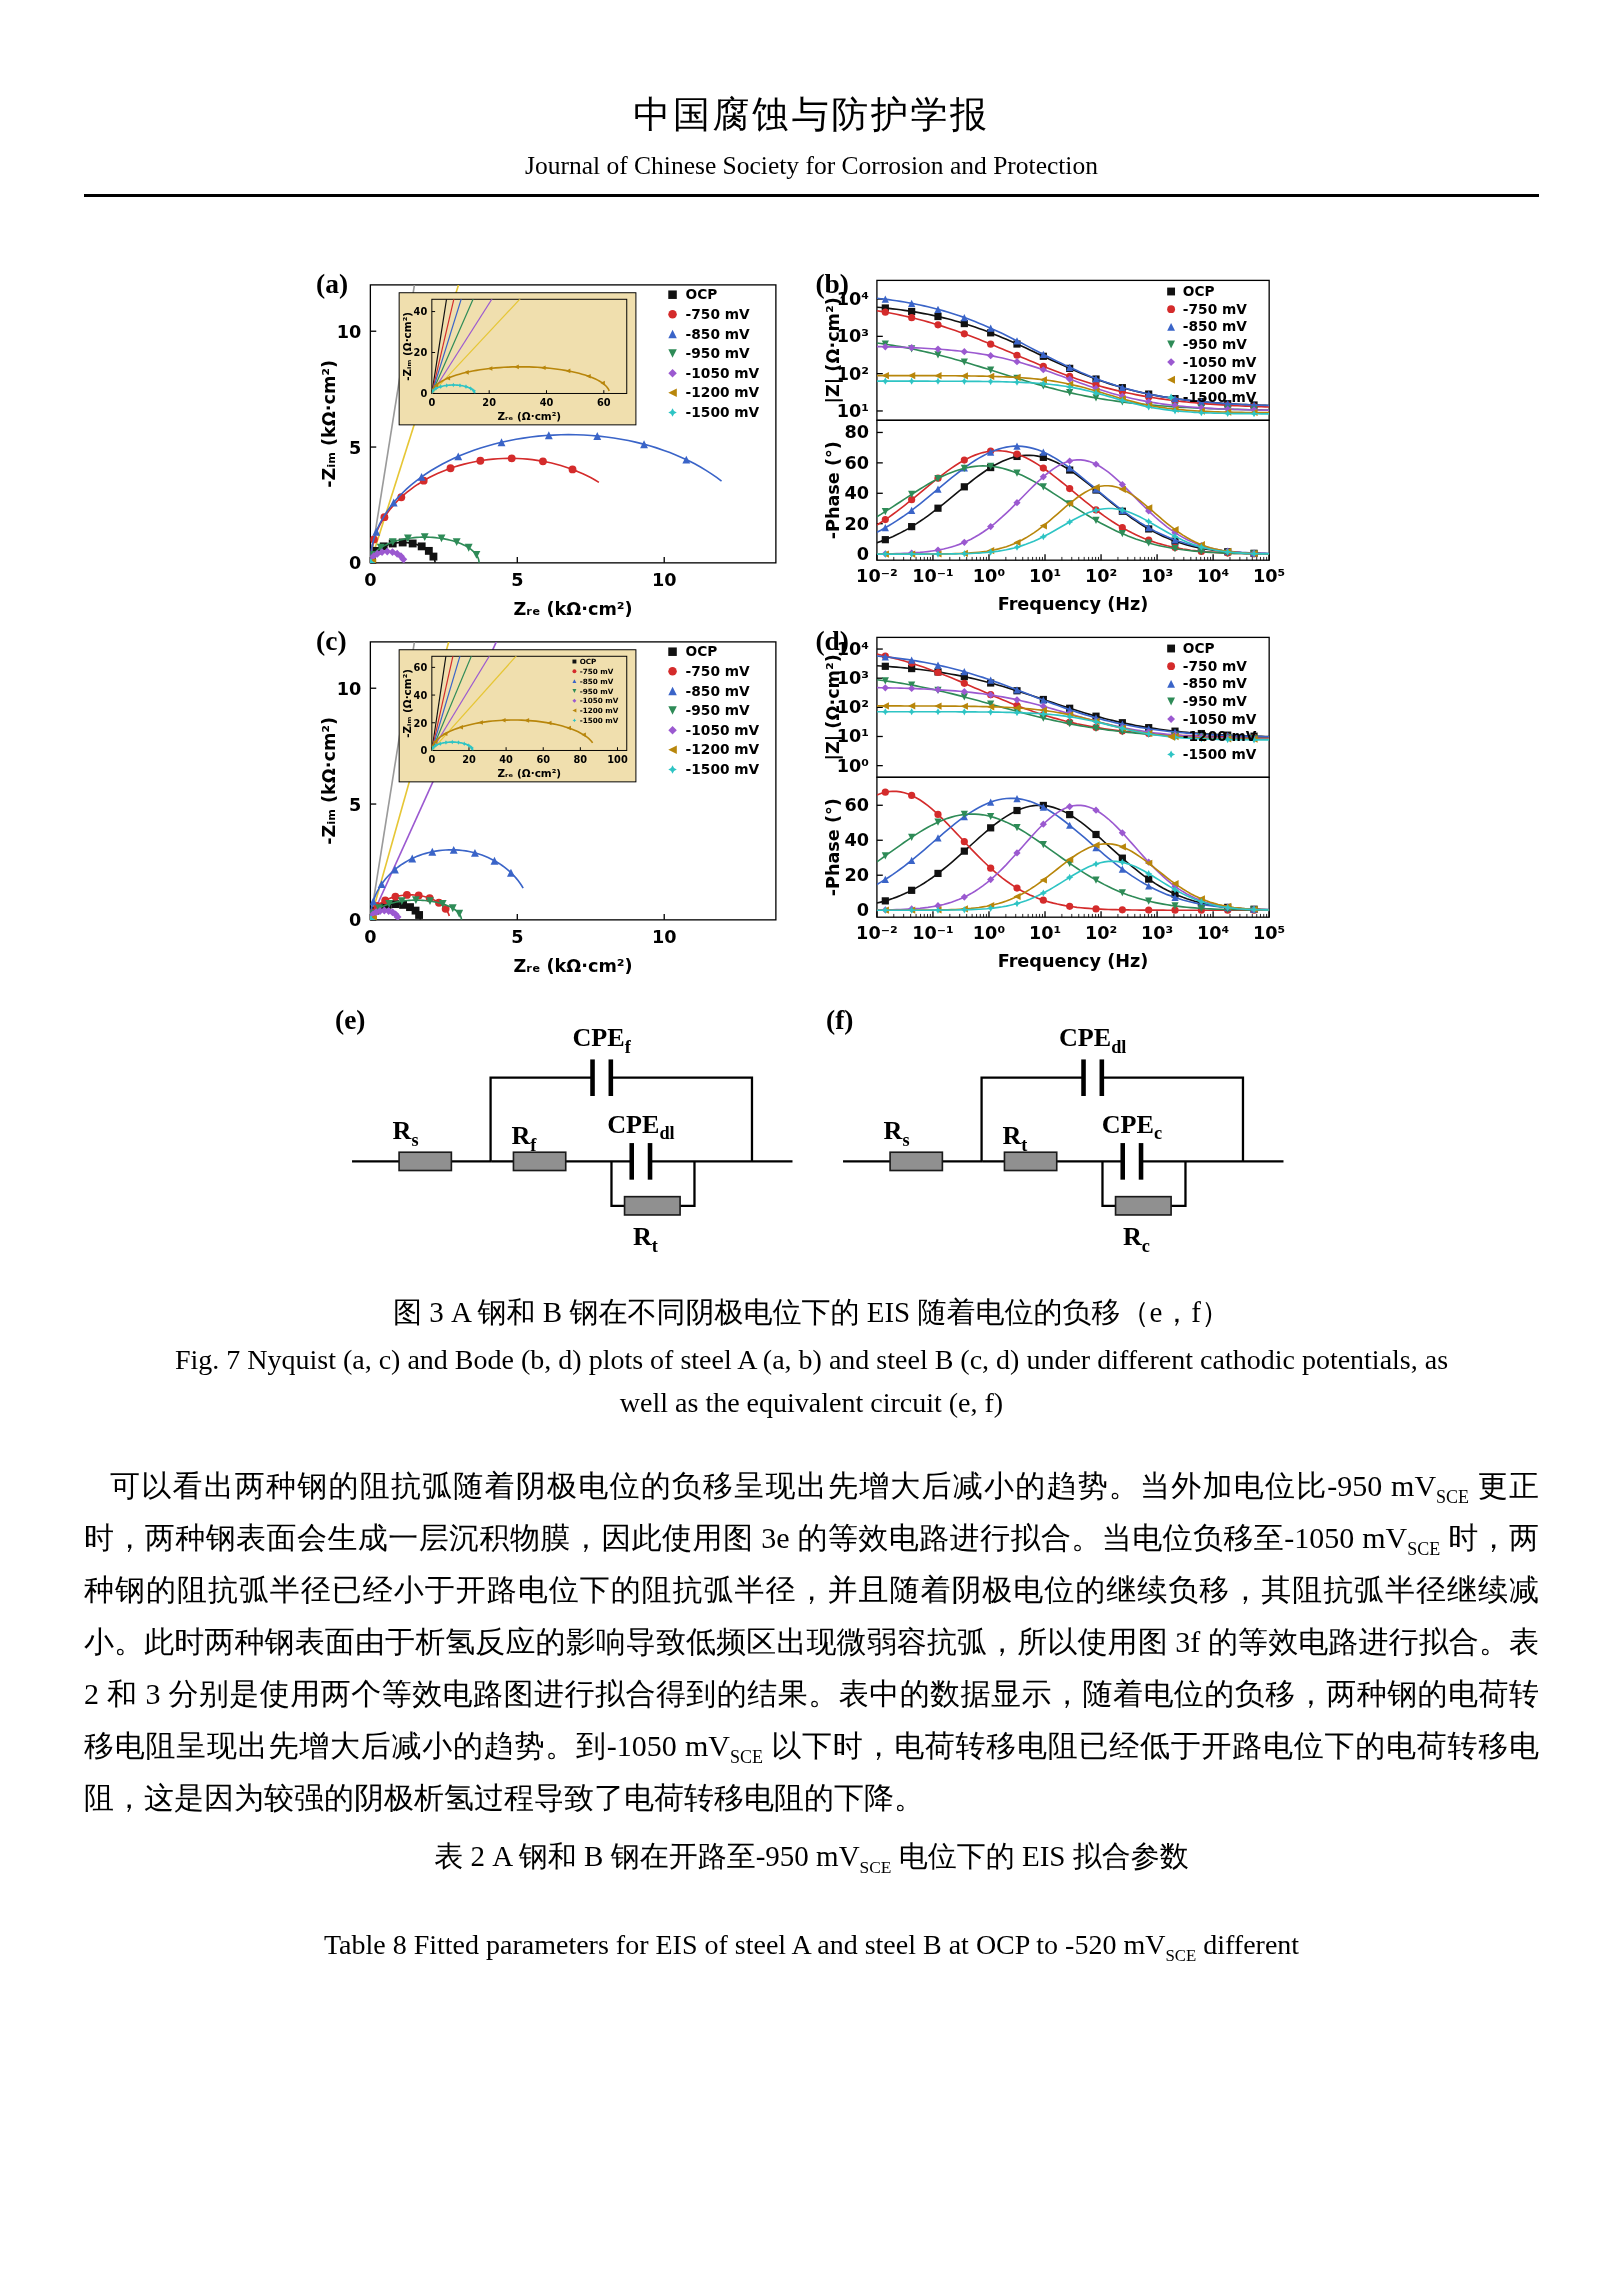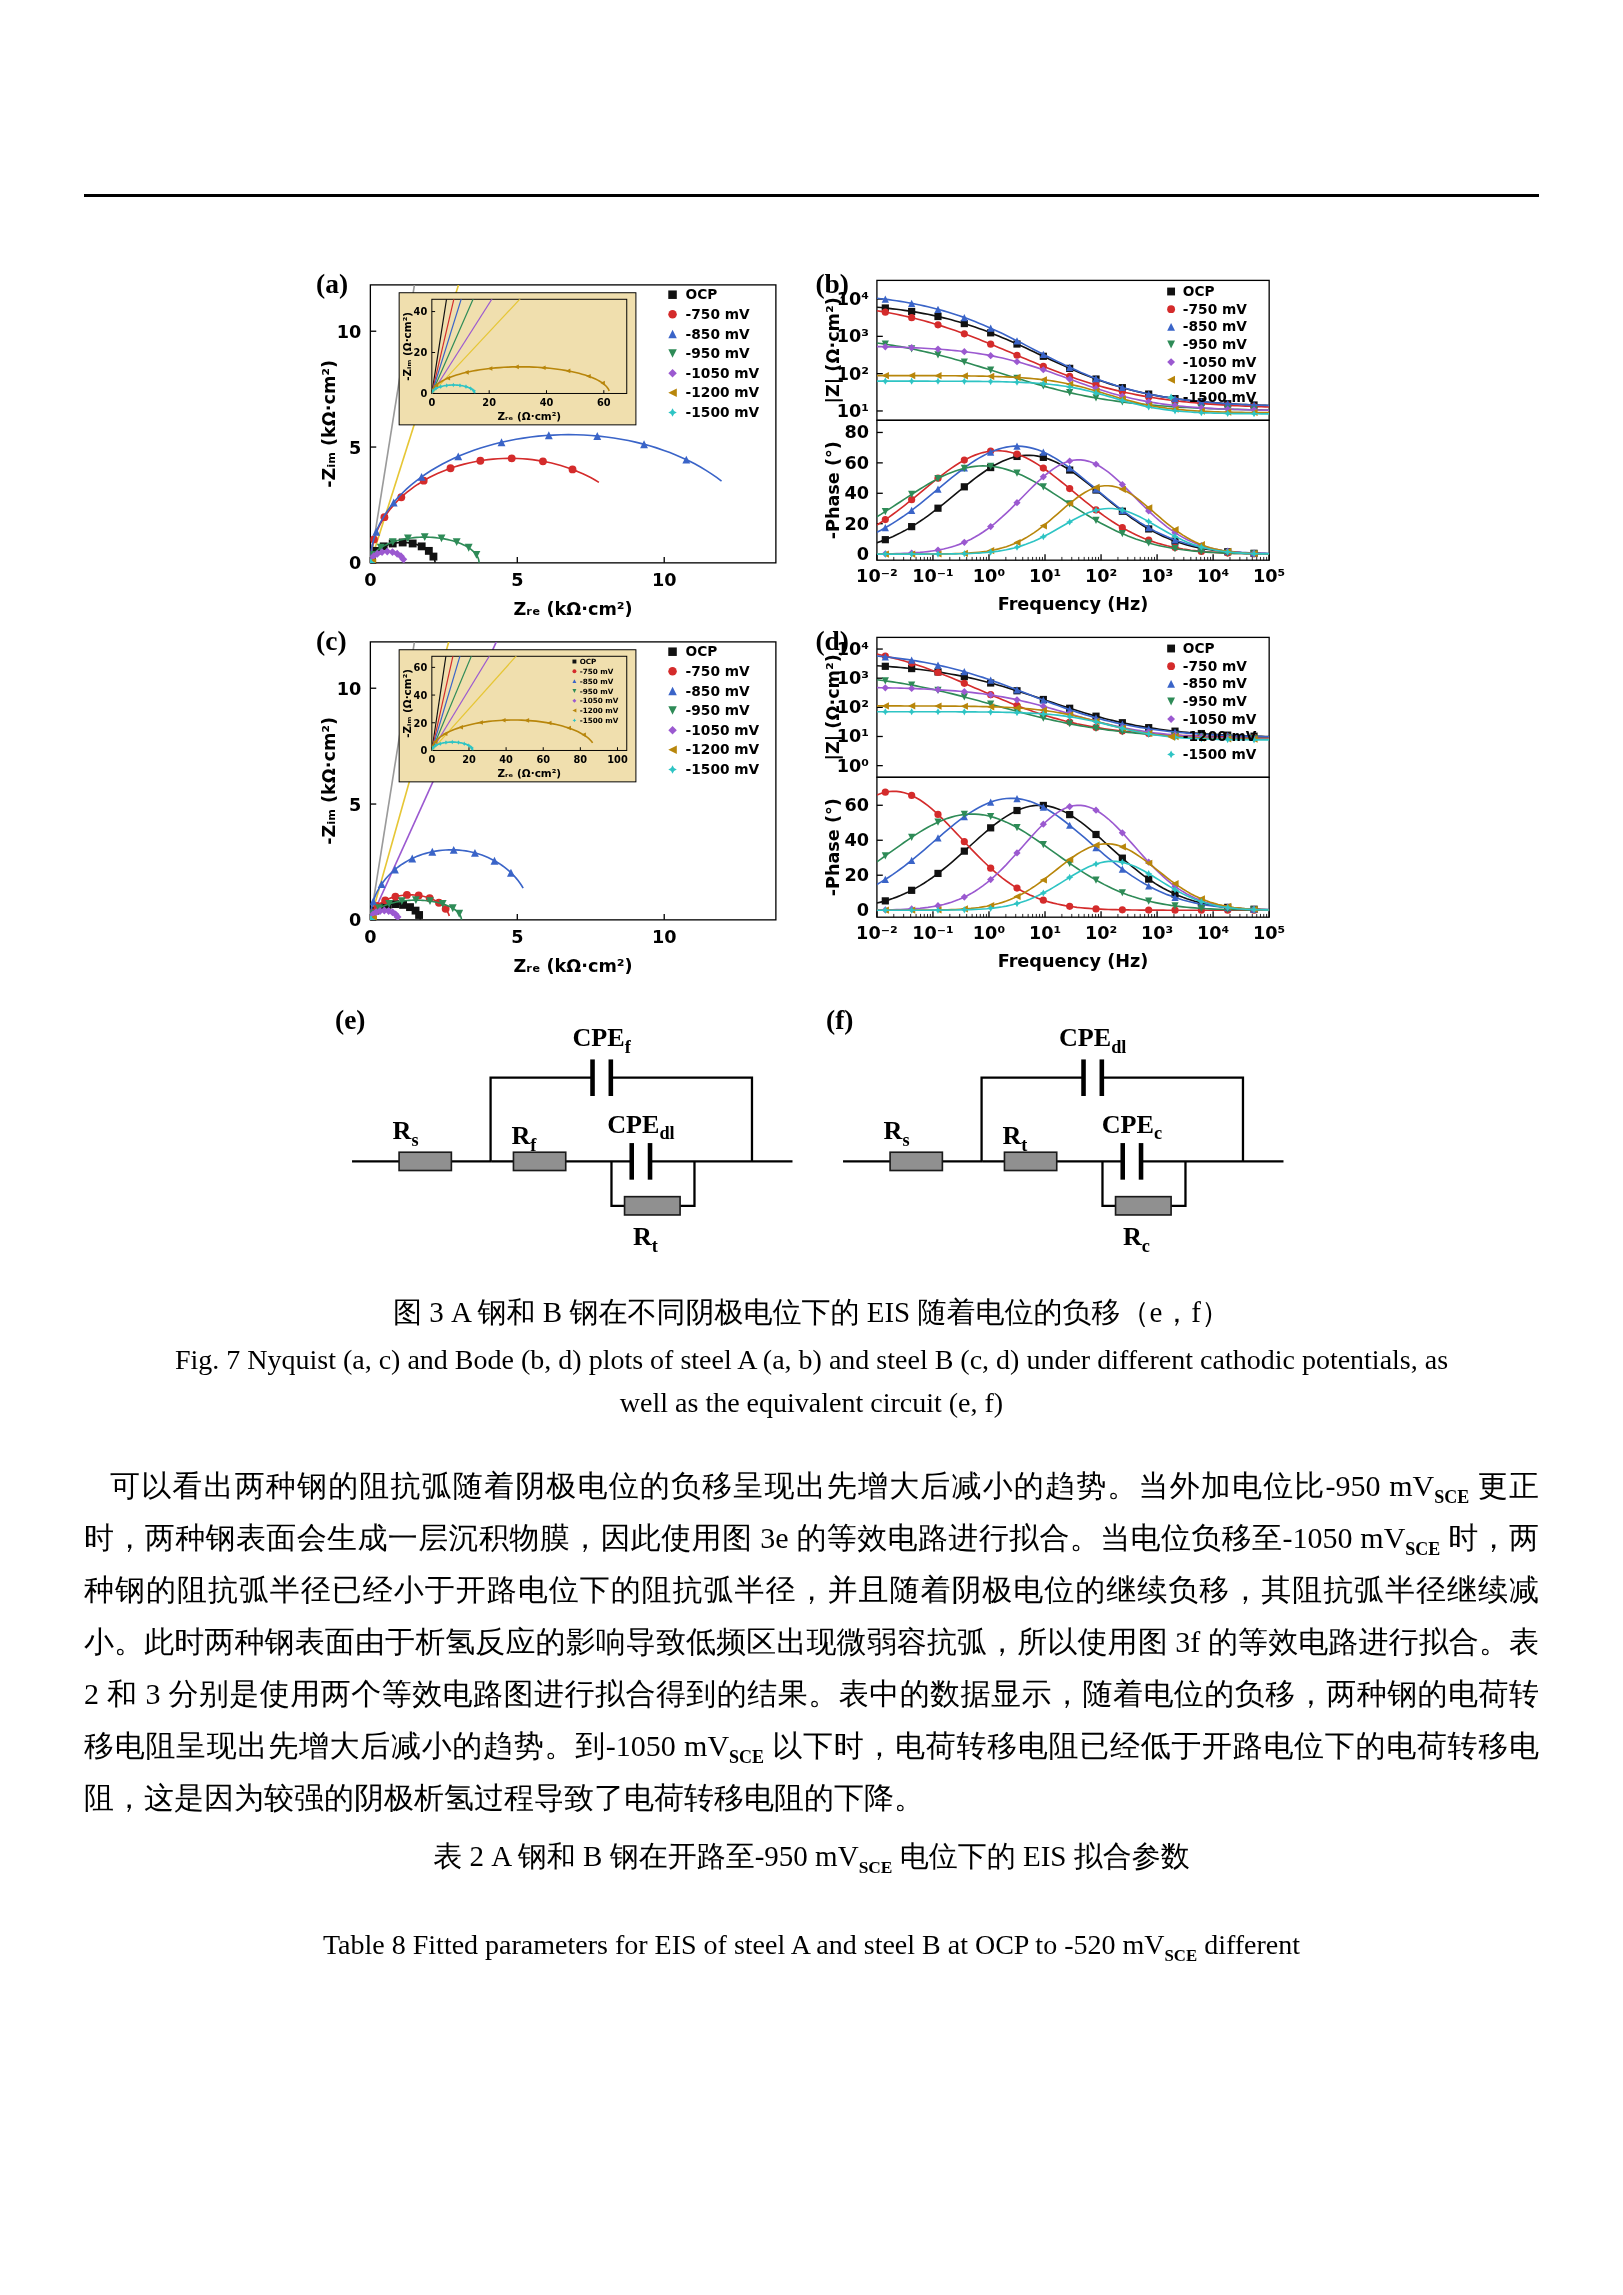--- a/index.html
+++ b/index.html
@@ -20,29 +20,33 @@
   text.iaxis{font-family:"DejaVu Sans",sans-serif;font-size:16px;font-weight:700;}
   text.ileg{font-family:"DejaVu Sans",sans-serif;font-size:11px;font-weight:600;}
   text.plabel{font-family:"Liberation Serif","DejaVu Serif",serif;font-size:42px;font-weight:700;}
   text.clabel{font-family:"Liberation Serif","DejaVu Serif",serif;font-size:40px;font-weight:700;}
   tspan.clabel-sub{font-size:28px;font-weight:700;}
   .fig-cap-cn{position:absolute;top:1293px;left:0;width:100%;text-align:center;font-size:29px;}
   .fig-cap-en{position:absolute;top:1338px;left:170px;width:1283px;text-align:center;font-size:28px;line-height:43px;}
   .cap-label{font-weight:400;}
   .body-text{position:absolute;top:1430px;left:84px;width:1455px;font-size:30px;line-height:52px;
              text-align:justify;text-indent:26px;}
-  sub{font-size:60%;line-height:0;font-weight:bold;}
+  sub{font-size:60%;line-height:0;}
   .tbl-cap-cn{position:absolute;top:1837px;left:0;width:100%;text-align:center;font-size:29px;}
   .tbl-cap-en{position:absolute;top:1929px;left:0;width:100%;text-align:center;font-size:28px;}
 </style>
 </head>
 <body>
 
 <div class="page">
 
+  <div class="header">
+    <div class="title-cn">中国腐蚀与防护学报</div>
+    <div class="title-en">Journal of Chinese Society for Corrosion and Protection</div>
+  </div>
   <div class="rule"></div>
 
   <div class="figure">
     <svg id="chart-a" class="chart" width="491" height="363" style="left:308px;top:0px" viewBox="0 0 750 555">
         <defs>
           <clipPath id="chart-acp">
             <rect x="95" y="35" width="620" height="425"></rect>
           </clipPath>
         </defs>
         <rect x="95" y="35" width="620" height="425" fill="none" stroke="#000" stroke-width="2"></rect>

